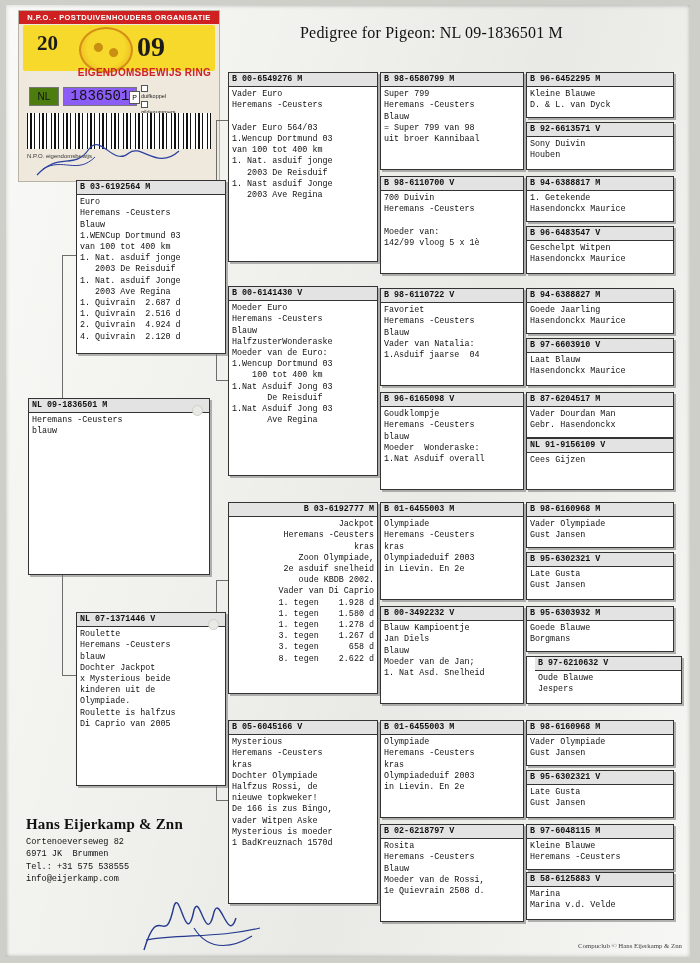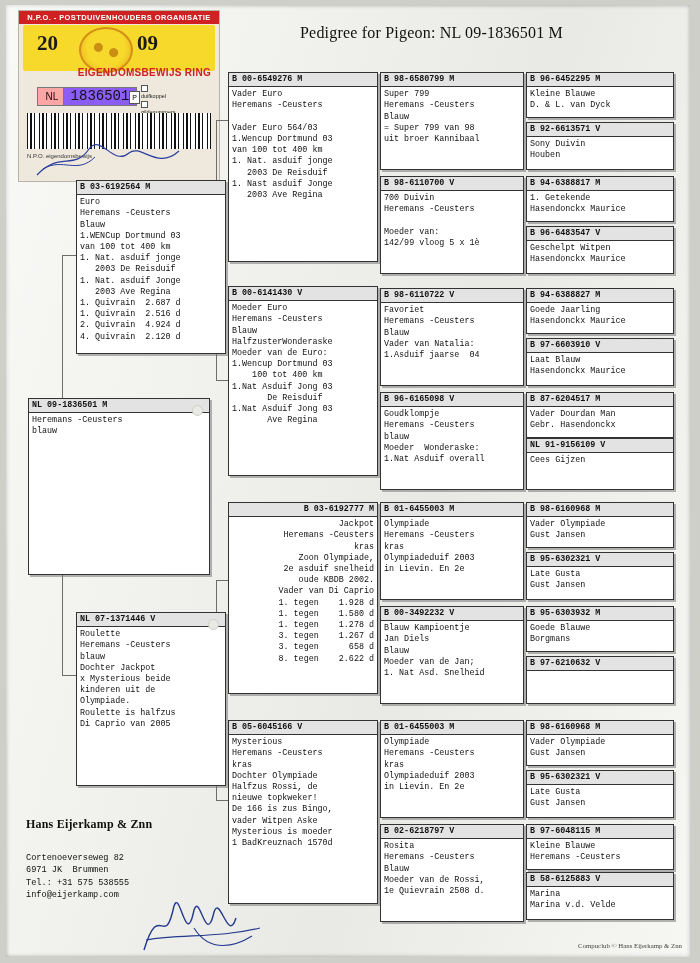--- a/index.html
+++ b/index.html
@@ -38,21 +38,21 @@
   }
   .cert .yellowband{
     position:absolute;left:4px;top:14px;width:192px;height:46px;
     background:#f6d92b;border-radius:2px;
   }
   .cert .year{
     position:absolute;top:20px;left:18px;font-size:21px;font-weight:bold;color:#1b1b1b;
     font-family:"Liberation Serif",serif;
   }
   .cert .year2{
-    position:absolute;top:20px;left:118px;font-size:21px;font-weight:bold;color:#1b1b1b;
+    position:absolute;top:20px;left:118px;font-size:28px;font-weight:bold;color:#1b1b1b;
     font-family:"Liberation Serif",serif;
   }
   .cert .logo{
     position:absolute;top:16px;left:60px;width:50px;height:42px;
     border-radius:50%;
     background:radial-gradient(circle at 50% 45%,#f6d92b 0%,#f6d92b 55%,#e8a51c 100%);
     border:2px solid #d38f16;
   }
   .cert .logo:after{
     content:"";position:absolute;left:6px;top:8px;width:38px;height:26px;
@@ -60,22 +60,22 @@
       radial-gradient(circle at 30% 40%,#c98f12 0 4px,transparent 5px),
       radial-gradient(circle at 70% 60%,#c98f12 0 4px,transparent 5px);
   }
   .cert .ownband{
     position:absolute;top:56px;left:8px;width:184px;
     color:#cf2022;font-weight:bold;font-size:10px;letter-spacing:.3px;
     font-family:"Liberation Sans",sans-serif;
     text-align:right;
   }
   .cert .nlbox{
-    position:absolute;left:18px;top:76px;width:28px;height:17px;border:1px solid #777;
-    background:#fca5a5;font-size:10px;text-align:center;line-height:17px;color:#111;
+    position:absolute;left:10px;top:76px;width:28px;height:17px;border:1px solid #777;
+    background:#4d7c0f;font-size:10px;text-align:center;line-height:17px;color:#111;
   }
   .cert .numbox{
     position:absolute;left:44px;top:76px;width:72px;height:17px;border:1px solid #777;
     background:#8b5cf6;font-size:14px;text-align:center;line-height:17px;color:#111;
     font-family:"Liberation Mono",monospace;
   }
   .cert .chk{
     position:absolute;font-size:5.5px;color:#222;left:122px;
   }
   .cert .chk span{display:block;margin-bottom:2px;}
@@ -117,21 +117,21 @@
     position:absolute;right:6px;top:6px;width:9px;height:9px;border-radius:50%;
     background:#e9e9e5;border:1px solid #cfcfca;
   }
 
   
   .footer{
     position:absolute;left:26px;top:818px;width:210px;
     font-family:"Liberation Mono",monospace;font-size:8.6px;line-height:12.5px;color:#111;
   }
   .footer .fname{
-    font-family:"Liberation Serif",serif;font-size:12px;font-weight:bold;margin-bottom:21px;
+    font-family:"Liberation Serif",serif;font-size:15px;font-weight:bold;margin-bottom:5px;
     letter-spacing:.2px;
   }
   .credit{
     position:absolute;right:18px;bottom:14px;font-size:6.8px;color:#444;
     font-family:"Liberation Serif",serif;
   }
   .sig{position:absolute;left:140px;top:888px;width:150px;height:70px;}
   
   .ln{position:absolute;background:#6d6d6d;}
 </style>
@@ -387,22 +387,24 @@
   <div class="box" style="left:526px;top:552px;width:146px;height:46px;">
     <div class="hdr"><span>B  95-6302321 V</span></div>
     <div class="body">Late Gusta
 Gust Jansen</div>
   </div>
   <div class="box" style="left:526px;top:606px;width:146px;height:44px;">
     <div class="hdr"><span>B  95-6303932 M</span></div>
     <div class="body">Goede Blauwe
 Borgmans</div>
   </div>
-  <div class="box" style="left:526px;top:656px;width:146px;height:46px;">
+  <div class="box" style="left:526px;top:656px;width:146px;height:46px;padding-left:8px;">
     <div class="hdr"><span>B  97-6210632 V</span></div>
+    <div class="body">Oude Blauwe
+Jespers</div>
   </div>
   <div class="box" style="left:526px;top:720px;width:146px;height:44px;">
     <div class="hdr"><span>B  98-6160968 M</span></div>
     <div class="body">Vader Olympiade
 Gust Jansen</div>
   </div>
   <div class="box" style="left:526px;top:770px;width:146px;height:46px;">
     <div class="hdr"><span>B  95-6302321 V</span></div>
     <div class="body">Late Gusta
 Gust Jansen</div>

